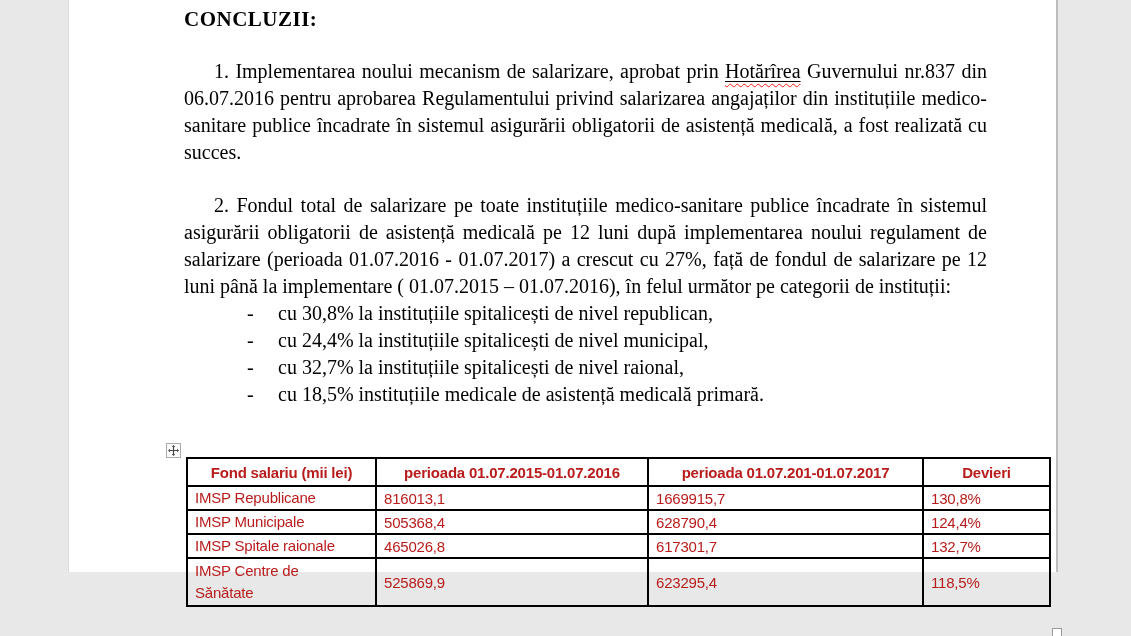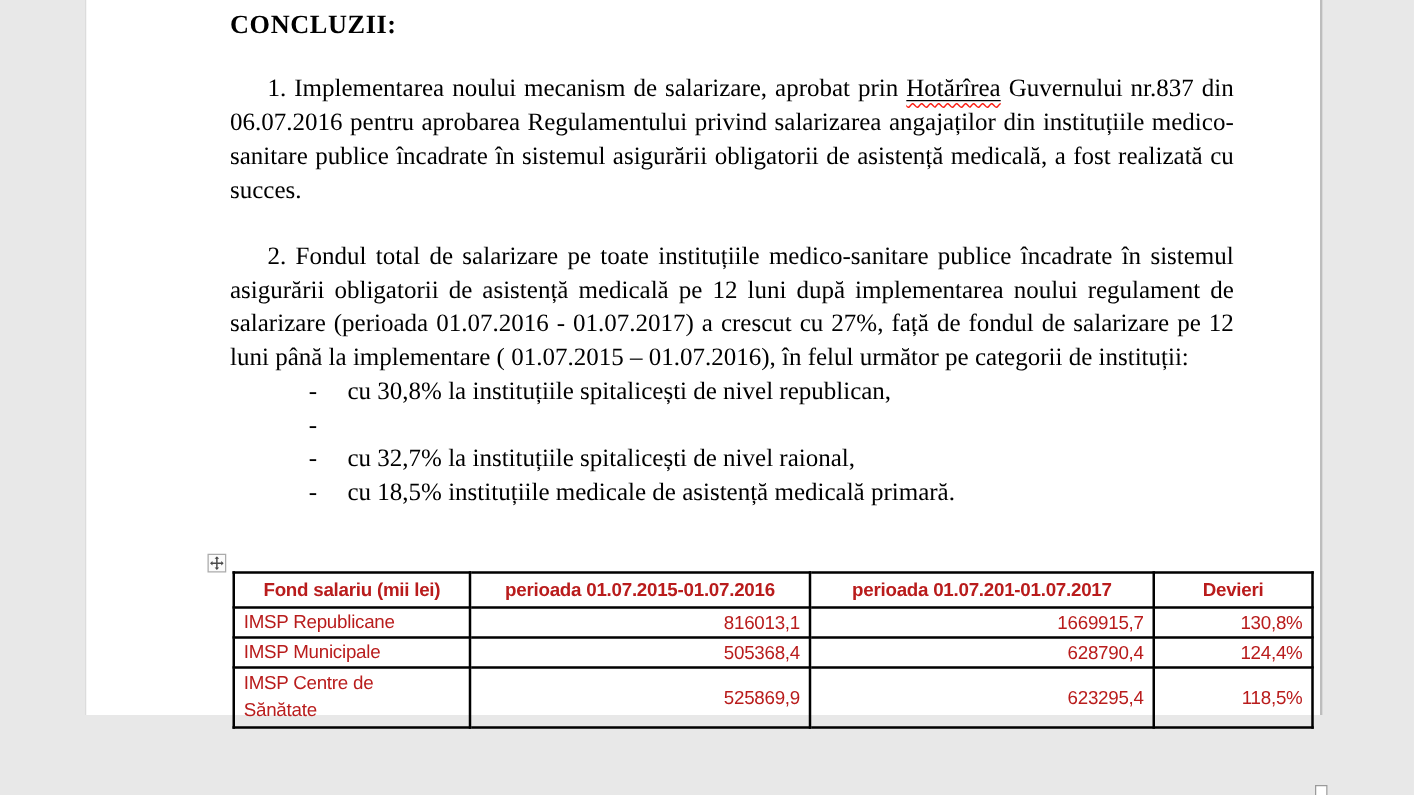--- a/index.html
+++ b/index.html
@@ -111,21 +111,21 @@
     vertical-align: middle;
   }
   table.salary td { vertical-align: middle; margin-left: 28px; }
   tr.row-normal td { height: 22px; }
   tr.row-tall td { height: 46px; }
   td.label-cell {
     text-align: left;
     white-space: pre-line;
     line-height: 22px;
   }
-  td.num-cell { text-align: right; }
+  td.num-cell { }
   tr.row-total td { font-weight: bold; }
   .table-resize-handle {
     position: absolute;
     left: 983px;
     top: 628px;
     width: 10px;
     height: 10px;
     border: 1px solid #9a9a9a;
     background: #ffffff;
     box-sizing: border-box;
@@ -144,20 +144,21 @@
 
       <p class="para">2. Fondul total de salarizare pe toate instituțiile medico-sanitare publice încadrate în sistemul asigurării obligatorii de asistență medicală pe 12 luni după implementarea noului regulament de salarizare (perioada 01.07.2016 - 01.07.2017)  a crescut cu 27%, față de fondul de salarizare pe 12 luni până la implementare ( 01.07.2015 – 01.07.2016), în felul următor pe categorii de instituții:</p>
 
       <div class="bullets">
         <div class="bullet">
           <span class="dash">-</span>
           <span>cu 30,8% la instituțiile spitalicești de nivel republican,</span>
         </div>
         <div class="bullet">
           <span class="dash">-</span>
+          <span>cu 24,4% la instituțiile spitalicești de nivel municipal,</span>
         </div>
         <div class="bullet">
           <span class="dash">-</span>
           <span>cu 32,7% la instituțiile spitalicești de nivel raional,</span>
         </div>
         <div class="bullet">
           <span class="dash">-</span>
           <span>cu 18,5% instituțiile medicale de asistență medicală primară.</span>
         </div>
       </div>
@@ -188,20 +189,26 @@
         <td class="num-cell">816013,1</td>
         <td class="num-cell">1669915,7</td>
         <td class="num-cell">130,8%</td>
       </tr>
       <tr class="row-normal">
         <td class="label-cell">IMSP Municipale</td>
         <td class="num-cell">505368,4</td>
         <td class="num-cell">628790,4</td>
         <td class="num-cell">124,4%</td>
       </tr>
+      <tr class="row-normal">
+        <td class="label-cell">IMSP Spitale raionale</td>
+        <td class="num-cell">465026,8</td>
+        <td class="num-cell">617301,7</td>
+        <td class="num-cell">132,7%</td>
+      </tr>
       <tr class="row-tall">
         <td class="label-cell">IMSP Centre de
 Sănătate</td>
         <td class="num-cell">525869,9</td>
         <td class="num-cell">623295,4</td>
         <td class="num-cell">118,5%</td>
       </tr>
     </tbody>
       </table>
 

